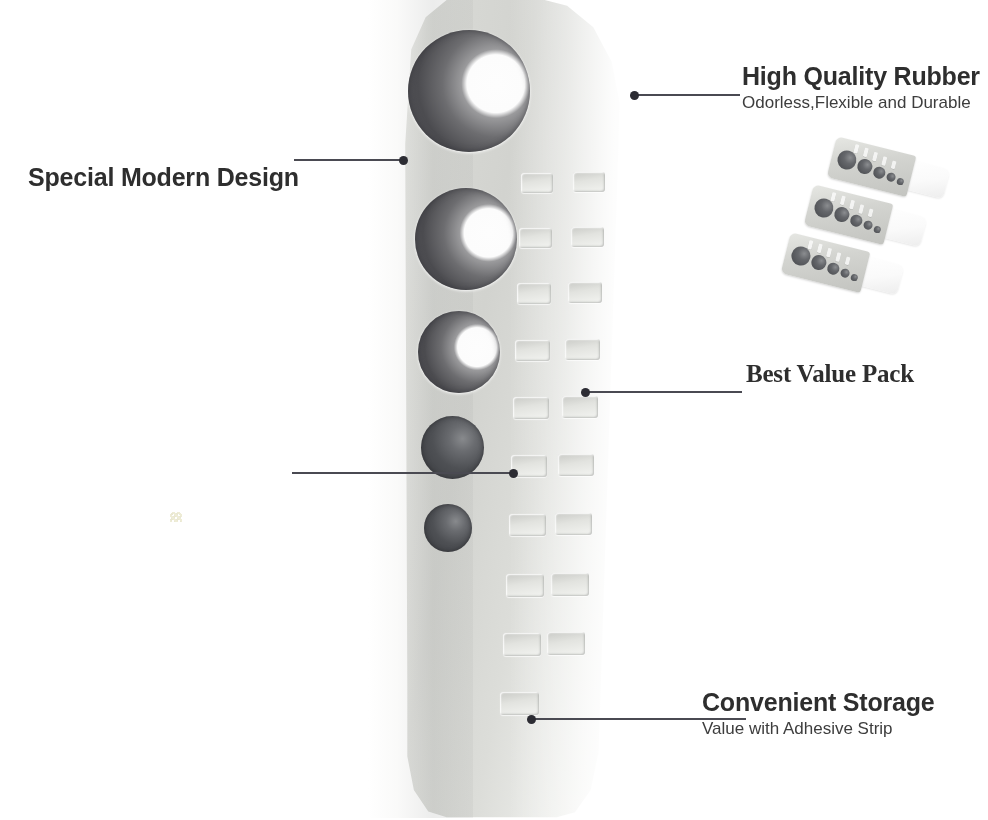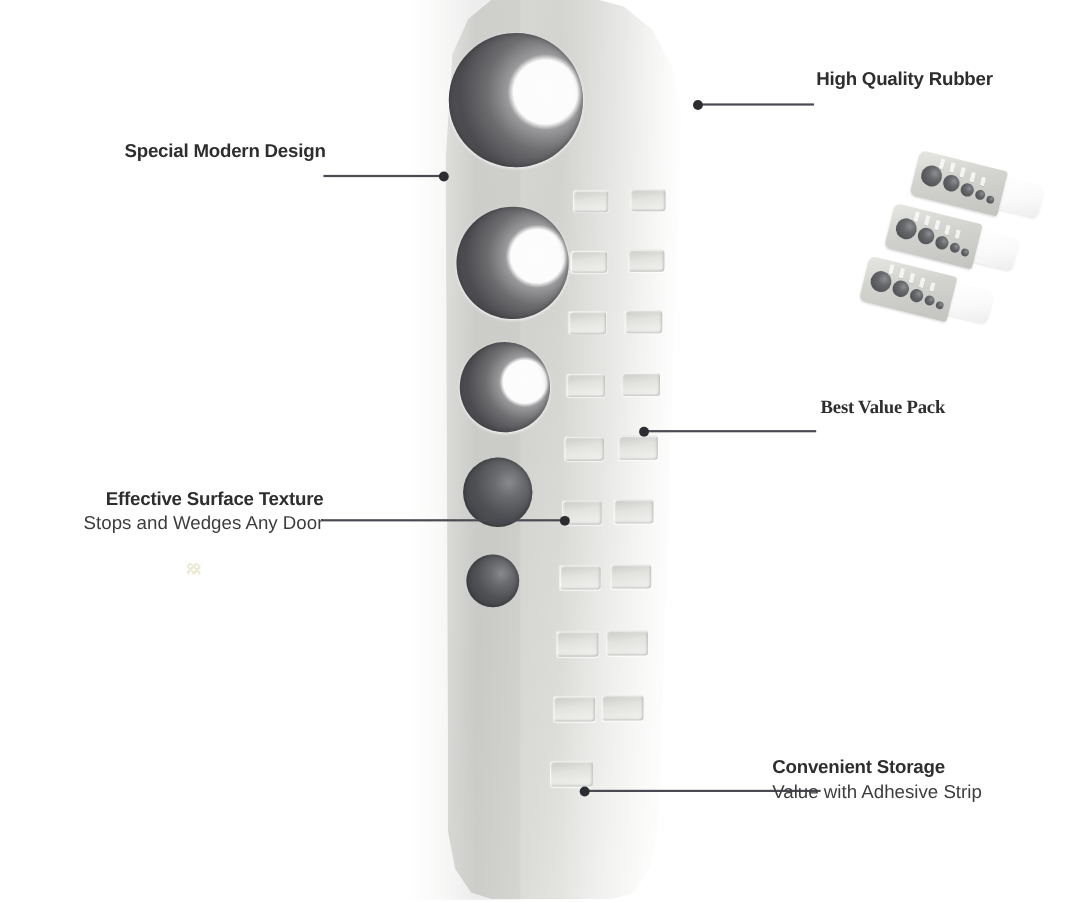--- a/index.html
+++ b/index.html
@@ -15,36 +15,36 @@
     position: relative;
     width: 988px;
     height: 820px;
     background: #ffffff;
     overflow: hidden;
   }
 
   
   .callout { position: absolute; }
   .callout .title {
-    font-size: 17px;
+    font-size: 25px;
     font-weight: bold;
     color: #2e2e2e;
     letter-spacing: -0.2px;
     line-height: 1.12;
     white-space: nowrap;
   }
   .callout .subtitle {
     font-size: 17px;
     font-weight: normal;
     color: #3d3d3d;
     line-height: 1.28;
     margin-top: 2px;
     white-space: pre-line;
   }
-  .align-right { text-align: right; }
+  .align-right { text-align: center; margin-top: 35px; }
   .align-left  { text-align: left; }
 
   .c-special   { left: 28px;  top: 128px; width: 268px; }
   .c-texture   { left: 6px;   top: 444px; width: 288px; }
   .c-rubber    { left: 742px; top: 62px;  width: 246px; }
   .c-value     { left: 746px; top: 360px; width: 230px; font-family: Liberation Serif, serif; }
   .c-storage   { left: 702px; top: 688px; width: 240px; }
 
   
   .leader {
@@ -295,27 +295,24 @@
   <div class="leader" style="left:588px; top:391px; width:154px;"></div>
   <div class="dot" style="left:581px; top:388px;"></div>
 
   <div class="leader" style="left:534px; top:718px; width:212px;"></div>
   <div class="dot" style="left:527px; top:715px;"></div>
 
   <div class="callout c-special align-right">
     <div class="title">Special Modern Design</div>
   </div>
 
-  <div class="callout c-texture align-right">
-    <div class="title">Effective Surface Texture</div>
-    <div class="subtitle">Stops and Wedges Any Door</div>
-  </div>
 
   <div class="callout c-rubber align-left">
     <div class="title">High Quality Rubber</div>
+    <div class="subtitle">Odorless,Flexible and Durable</div>
   </div>
 
   <div class="callout c-value align-left">
     <div class="title">Best Value Pack</div>
   </div>
 
   <div class="callout c-storage align-left">
     <div class="title">Convenient Storage</div>
     <div class="subtitle">Value with Adhesive Strip</div>
   </div>

